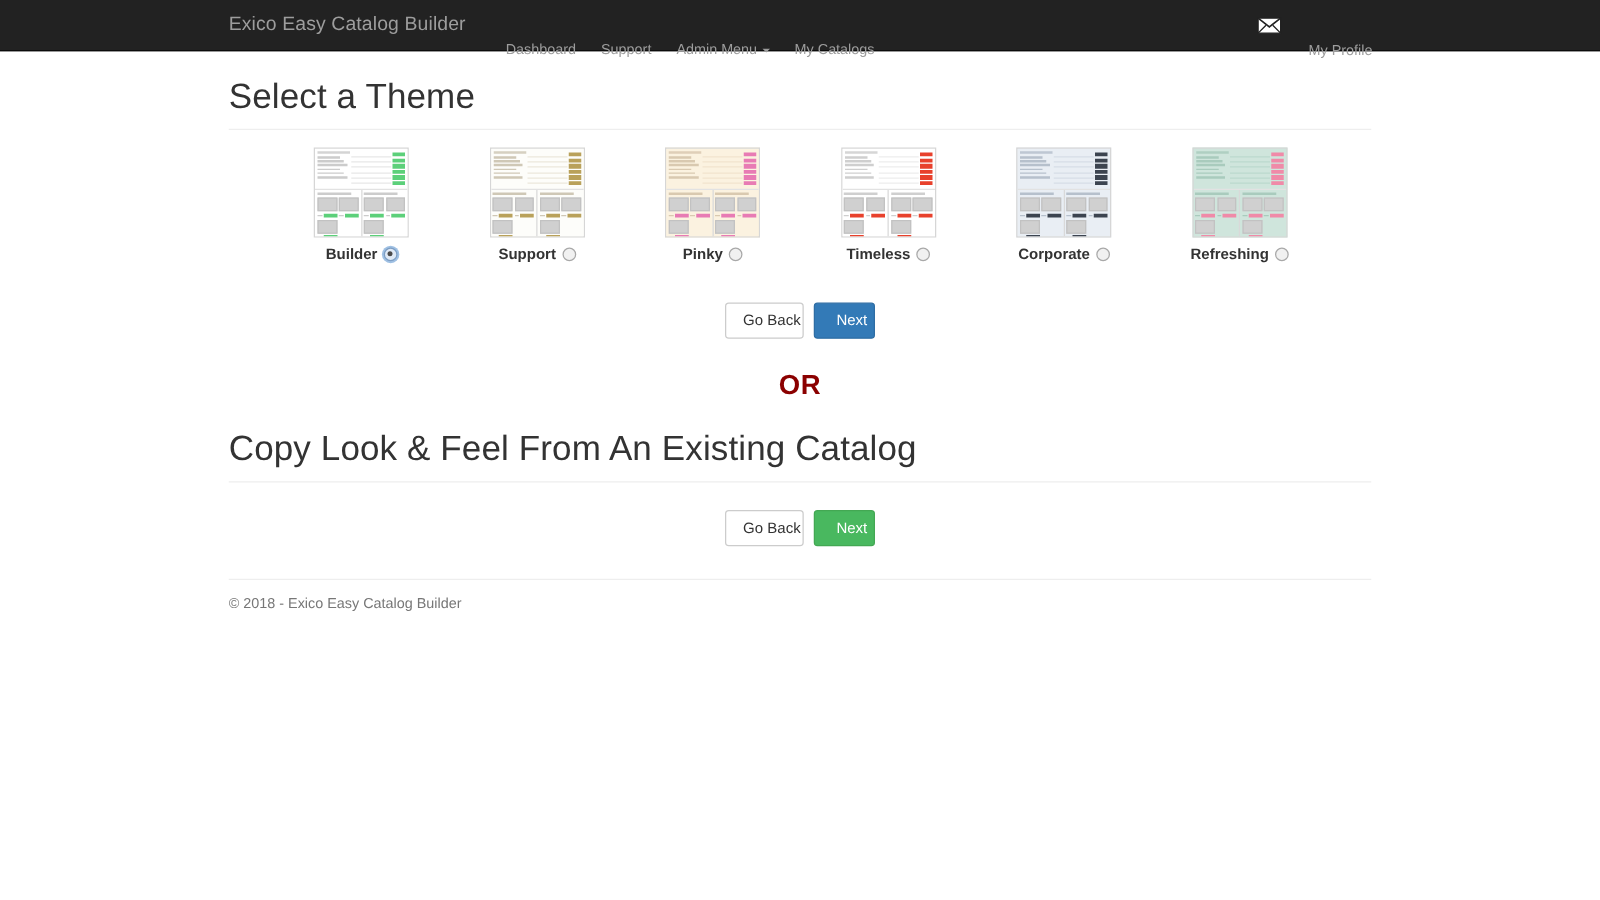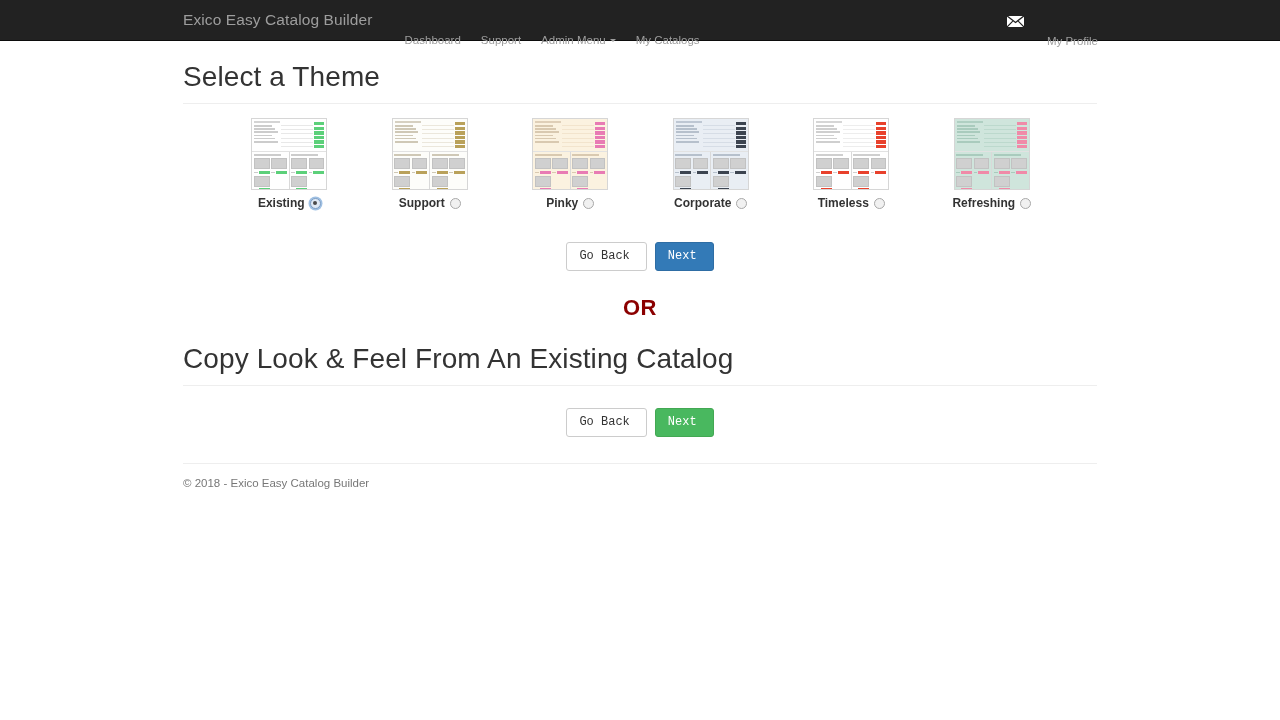--- a/index.html
+++ b/index.html
@@ -191,24 +191,24 @@
   }
 
   
   .btn-row {
     display: flex;
     justify-content: center;
     gap: 8px;
     margin-top: 32px;
   }
   .btn {
-    font-family: Liberation Mono, monospace;
+    font-family: Liberation Sans, sans-serif;
     font-size: 12px;
     line-height: 1;
-    padding: 7px 16px 8px 12px;
+    padding: 7px 0 8px 12px;
     border-radius: 3px;
     border: 1px solid transparent;
     cursor: pointer;
     white-space: nowrap;
   }
   .btn-default {
     background: #ffffff;
     border-color: #cccccc;
     color: #333333;
     min-width: 63px;
@@ -403,21 +403,21 @@
                   <div class="card-foot">
                     <div class="card-txt" style="background: rgb(204, 204, 204);"></div>
                     <div class="card-btn" style="background: rgb(92, 208, 122);"></div>
                   </div>
                 </div>
               </div>
             </div>
           </div>
         </div>
         <div class="theme-label">
-          <span>Existing</span>
+          <span>Builder</span>
           <span class="radio checked"></span>
         </div>
       </div>
       <div class="theme-cell">
         <div class="thumb" style="background: rgb(253, 253, 250);">
           <div class="thumb-top" style="background: rgb(253, 253, 250);">
             <div class="t-left">
               <div class="t-head" style="background: rgb(207, 200, 182);"></div>
               <div class="t-rowline" style="background: rgb(207, 200, 182); width: 70%;"></div>
               <div class="t-rowline" style="background: rgb(207, 200, 182); width: 80%;"></div>
@@ -586,20 +586,109 @@
               </div>
             </div>
           </div>
         </div>
         <div class="theme-label">
           <span>Pinky</span>
           <span class="radio"></span>
         </div>
       </div>
       <div class="theme-cell">
+        <div class="thumb" style="background: rgb(255, 255, 255);">
+          <div class="thumb-top" style="background: rgb(255, 255, 255);">
+            <div class="t-left">
+              <div class="t-head" style="background: rgb(207, 207, 207);"></div>
+              <div class="t-rowline" style="background: rgb(207, 207, 207); width: 70%;"></div>
+              <div class="t-rowline" style="background: rgb(207, 207, 207); width: 80%;"></div>
+              <div class="t-rowline" style="background: rgb(207, 207, 207); width: 90%;"></div>
+              <div class="t-rowline" style="background: rgb(207, 207, 207); width: 70%;"></div>
+              <div class="t-rowline" style="background: rgb(207, 207, 207); width: 80%;"></div>
+              <div class="t-rowline" style="background: rgb(207, 207, 207); width: 90%;"></div>
+            </div>
+            <div class="t-mid">
+              <div class="t-midline" style="background: rgb(237, 237, 237);"></div>
+              <div class="t-midline" style="background: rgb(237, 237, 237);"></div>
+              <div class="t-midline" style="background: rgb(237, 237, 237);"></div>
+              <div class="t-midline" style="background: rgb(237, 237, 237);"></div>
+              <div class="t-midline" style="background: rgb(237, 237, 237);"></div>
+              <div class="t-midline" style="background: rgb(237, 237, 237);"></div>
+            </div>
+            <div class="t-right">
+              <div class="t-chip" style="background: rgb(232, 65, 44);"></div>
+              <div class="t-chip" style="background: rgb(232, 65, 44);"></div>
+              <div class="t-chip" style="background: rgb(232, 65, 44);"></div>
+              <div class="t-chip" style="background: rgb(232, 65, 44);"></div>
+              <div class="t-chip" style="background: rgb(232, 65, 44);"></div>
+              <div class="t-chip" style="background: rgb(232, 65, 44);"></div>
+            </div>
+          </div>
+          <div class="thumb-bot" style="background: rgb(255, 255, 255);">
+            <div class="panel">
+              <div class="panel-head" style="background: rgb(207, 207, 207);"></div>
+              <div class="cards">
+                <div class="card">
+                  <div class="card-img"></div>
+                  <div class="card-foot">
+                    <div class="card-txt" style="background: rgb(207, 207, 207);"></div>
+                    <div class="card-btn" style="background: rgb(232, 65, 44);"></div>
+                  </div>
+                </div>
+                <div class="card">
+                  <div class="card-img"></div>
+                  <div class="card-foot">
+                    <div class="card-txt" style="background: rgb(207, 207, 207);"></div>
+                    <div class="card-btn" style="background: rgb(232, 65, 44);"></div>
+                  </div>
+                </div>
+                <div class="card">
+                  <div class="card-img"></div>
+                  <div class="card-foot">
+                    <div class="card-txt" style="background: rgb(207, 207, 207);"></div>
+                    <div class="card-btn" style="background: rgb(232, 65, 44);"></div>
+                  </div>
+                </div>
+              </div>
+            </div>
+            <div class="panel">
+              <div class="panel-head" style="background: rgb(207, 207, 207);"></div>
+              <div class="cards">
+                <div class="card">
+                  <div class="card-img"></div>
+                  <div class="card-foot">
+                    <div class="card-txt" style="background: rgb(207, 207, 207);"></div>
+                    <div class="card-btn" style="background: rgb(232, 65, 44);"></div>
+                  </div>
+                </div>
+                <div class="card">
+                  <div class="card-img"></div>
+                  <div class="card-foot">
+                    <div class="card-txt" style="background: rgb(207, 207, 207);"></div>
+                    <div class="card-btn" style="background: rgb(232, 65, 44);"></div>
+                  </div>
+                </div>
+                <div class="card">
+                  <div class="card-img"></div>
+                  <div class="card-foot">
+                    <div class="card-txt" style="background: rgb(207, 207, 207);"></div>
+                    <div class="card-btn" style="background: rgb(232, 65, 44);"></div>
+                  </div>
+                </div>
+              </div>
+            </div>
+          </div>
+        </div>
+        <div class="theme-label">
+          <span>Timeless</span>
+          <span class="radio"></span>
+        </div>
+      </div>
+      <div class="theme-cell">
         <div class="thumb" style="background: rgb(233, 238, 244);">
           <div class="thumb-top" style="background: rgb(233, 238, 244);">
             <div class="t-left">
               <div class="t-head" style="background: rgb(182, 192, 204);"></div>
               <div class="t-rowline" style="background: rgb(182, 192, 204); width: 70%;"></div>
               <div class="t-rowline" style="background: rgb(182, 192, 204); width: 80%;"></div>
               <div class="t-rowline" style="background: rgb(182, 192, 204); width: 90%;"></div>
               <div class="t-rowline" style="background: rgb(182, 192, 204); width: 70%;"></div>
               <div class="t-rowline" style="background: rgb(182, 192, 204); width: 80%;"></div>
               <div class="t-rowline" style="background: rgb(182, 192, 204); width: 90%;"></div>
@@ -671,109 +760,20 @@
                     <div class="card-txt" style="background: rgb(182, 192, 204);"></div>
                     <div class="card-btn" style="background: rgb(60, 68, 80);"></div>
                   </div>
                 </div>
               </div>
             </div>
           </div>
         </div>
         <div class="theme-label">
           <span>Corporate</span>
-          <span class="radio"></span>
-        </div>
-      </div>
-      <div class="theme-cell">
-        <div class="thumb" style="background: rgb(255, 255, 255);">
-          <div class="thumb-top" style="background: rgb(255, 255, 255);">
-            <div class="t-left">
-              <div class="t-head" style="background: rgb(207, 207, 207);"></div>
-              <div class="t-rowline" style="background: rgb(207, 207, 207); width: 70%;"></div>
-              <div class="t-rowline" style="background: rgb(207, 207, 207); width: 80%;"></div>
-              <div class="t-rowline" style="background: rgb(207, 207, 207); width: 90%;"></div>
-              <div class="t-rowline" style="background: rgb(207, 207, 207); width: 70%;"></div>
-              <div class="t-rowline" style="background: rgb(207, 207, 207); width: 80%;"></div>
-              <div class="t-rowline" style="background: rgb(207, 207, 207); width: 90%;"></div>
-            </div>
-            <div class="t-mid">
-              <div class="t-midline" style="background: rgb(237, 237, 237);"></div>
-              <div class="t-midline" style="background: rgb(237, 237, 237);"></div>
-              <div class="t-midline" style="background: rgb(237, 237, 237);"></div>
-              <div class="t-midline" style="background: rgb(237, 237, 237);"></div>
-              <div class="t-midline" style="background: rgb(237, 237, 237);"></div>
-              <div class="t-midline" style="background: rgb(237, 237, 237);"></div>
-            </div>
-            <div class="t-right">
-              <div class="t-chip" style="background: rgb(232, 65, 44);"></div>
-              <div class="t-chip" style="background: rgb(232, 65, 44);"></div>
-              <div class="t-chip" style="background: rgb(232, 65, 44);"></div>
-              <div class="t-chip" style="background: rgb(232, 65, 44);"></div>
-              <div class="t-chip" style="background: rgb(232, 65, 44);"></div>
-              <div class="t-chip" style="background: rgb(232, 65, 44);"></div>
-            </div>
-          </div>
-          <div class="thumb-bot" style="background: rgb(255, 255, 255);">
-            <div class="panel">
-              <div class="panel-head" style="background: rgb(207, 207, 207);"></div>
-              <div class="cards">
-                <div class="card">
-                  <div class="card-img"></div>
-                  <div class="card-foot">
-                    <div class="card-txt" style="background: rgb(207, 207, 207);"></div>
-                    <div class="card-btn" style="background: rgb(232, 65, 44);"></div>
-                  </div>
-                </div>
-                <div class="card">
-                  <div class="card-img"></div>
-                  <div class="card-foot">
-                    <div class="card-txt" style="background: rgb(207, 207, 207);"></div>
-                    <div class="card-btn" style="background: rgb(232, 65, 44);"></div>
-                  </div>
-                </div>
-                <div class="card">
-                  <div class="card-img"></div>
-                  <div class="card-foot">
-                    <div class="card-txt" style="background: rgb(207, 207, 207);"></div>
-                    <div class="card-btn" style="background: rgb(232, 65, 44);"></div>
-                  </div>
-                </div>
-              </div>
-            </div>
-            <div class="panel">
-              <div class="panel-head" style="background: rgb(207, 207, 207);"></div>
-              <div class="cards">
-                <div class="card">
-                  <div class="card-img"></div>
-                  <div class="card-foot">
-                    <div class="card-txt" style="background: rgb(207, 207, 207);"></div>
-                    <div class="card-btn" style="background: rgb(232, 65, 44);"></div>
-                  </div>
-                </div>
-                <div class="card">
-                  <div class="card-img"></div>
-                  <div class="card-foot">
-                    <div class="card-txt" style="background: rgb(207, 207, 207);"></div>
-                    <div class="card-btn" style="background: rgb(232, 65, 44);"></div>
-                  </div>
-                </div>
-                <div class="card">
-                  <div class="card-img"></div>
-                  <div class="card-foot">
-                    <div class="card-txt" style="background: rgb(207, 207, 207);"></div>
-                    <div class="card-btn" style="background: rgb(232, 65, 44);"></div>
-                  </div>
-                </div>
-              </div>
-            </div>
-          </div>
-        </div>
-        <div class="theme-label">
-          <span>Timeless</span>
           <span class="radio"></span>
         </div>
       </div>
       <div class="theme-cell">
         <div class="thumb" style="background: rgb(207, 229, 220);">
           <div class="thumb-top" style="background: rgb(207, 229, 220);">
             <div class="t-left">
               <div class="t-head" style="background: rgb(169, 203, 189);"></div>
               <div class="t-rowline" style="background: rgb(169, 203, 189); width: 70%;"></div>
               <div class="t-rowline" style="background: rgb(169, 203, 189); width: 80%;"></div>

